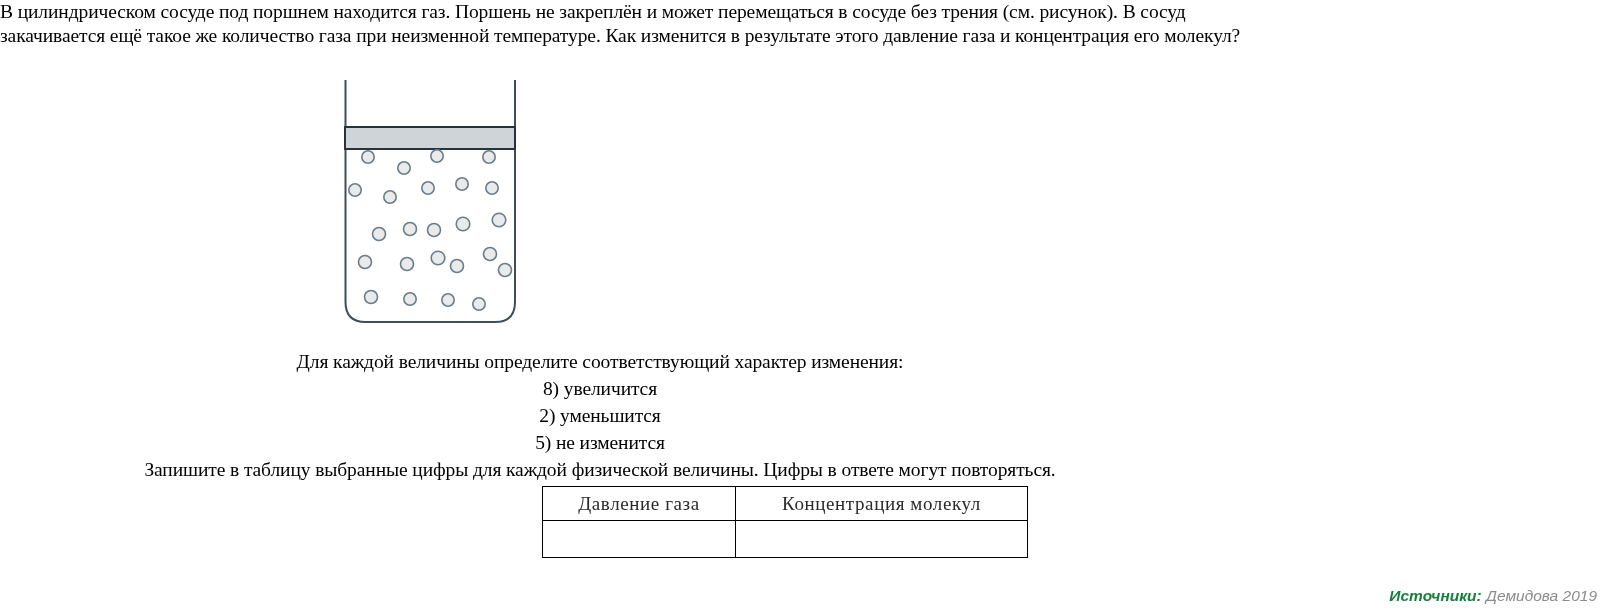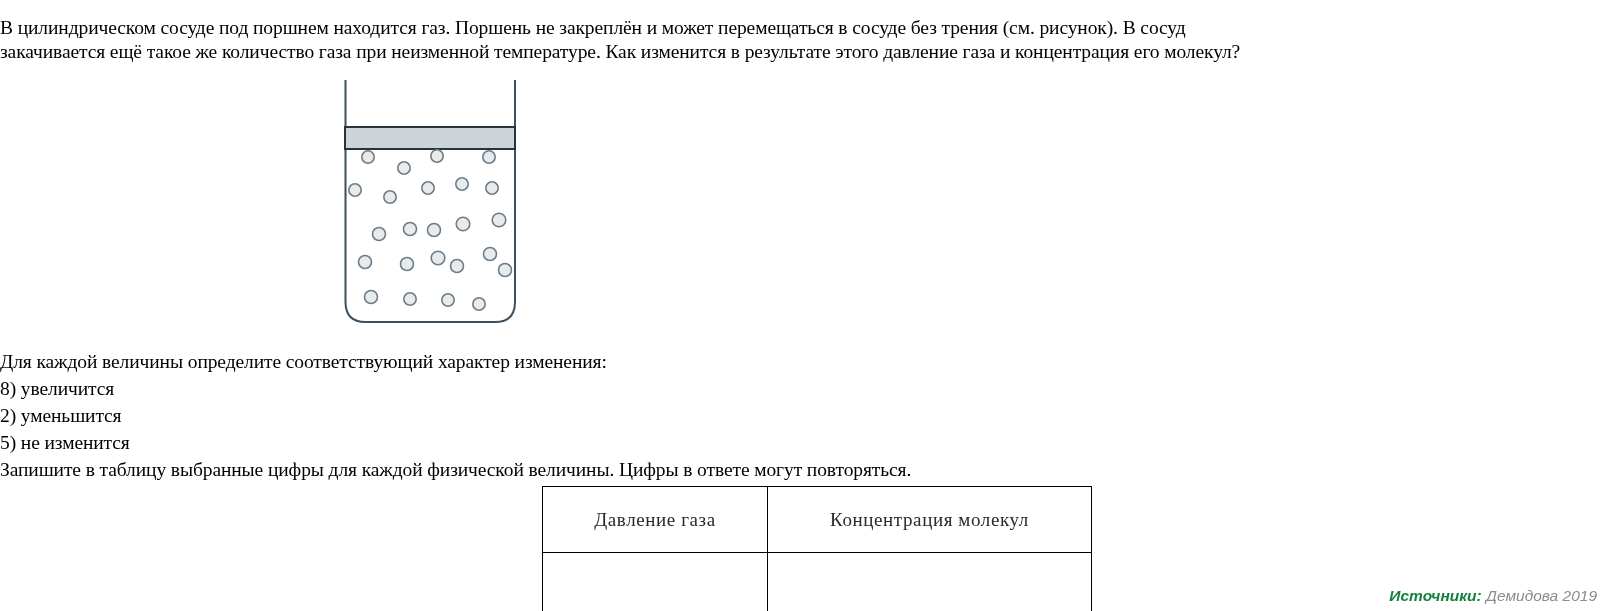--- a/index.html
+++ b/index.html
@@ -14,21 +14,21 @@
     position: relative;
     font-family: "Liberation Serif", "DejaVu Serif", serif;
     color: #000000;
     overflow: hidden;
   }
 
   
   .statement {
     position: absolute;
     left: 0px;
-    top: 16px;
+    top: 0px;
     width: 1601px;
     font-size: 19.5px;
     line-height: 24px;
     letter-spacing: -0.1px;
     white-space: pre-wrap;
   }
 
   
   .figure-wrap {
     position: absolute;
@@ -41,36 +41,37 @@
 
   
   .instructions {
     position: absolute;
     left: 0px;
     top: 348px;
     width: 1200px;
     font-size: 19.5px;
     line-height: 27px;
     letter-spacing: -0.1px;
+    text-align: center;
   }
   .instructions .line { white-space: pre; }
 
   
   .answer-table {
     position: absolute;
     left: 542px;
     top: 486px;
     border-collapse: collapse;
     font-size: 19px;
     color: #2a2a2a;
   }
   .answer-table th,
   .answer-table td {
     border: 1.3px solid #000000;
-    padding: 16px;
+    padding: 0;
     font-weight: normal;
     vertical-align: middle;
     letter-spacing: 0.6px;
   }
   .answer-table th { height: 33px; }
   .answer-table td { height: 36px; }
   .col-pressure { width: 192px; }
   .col-concentration { width: 291px; }
 
   

